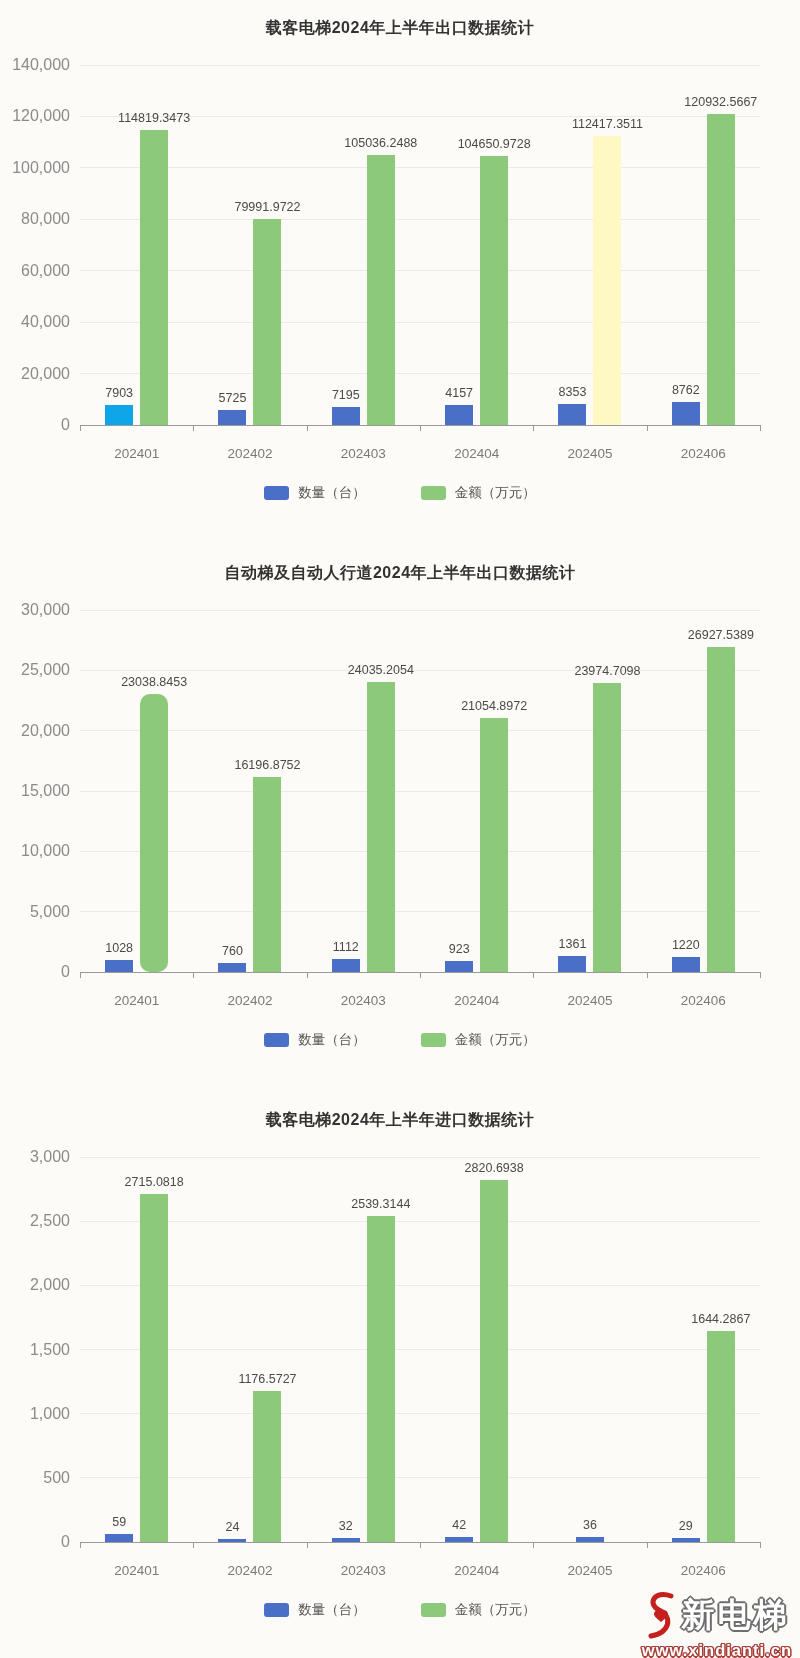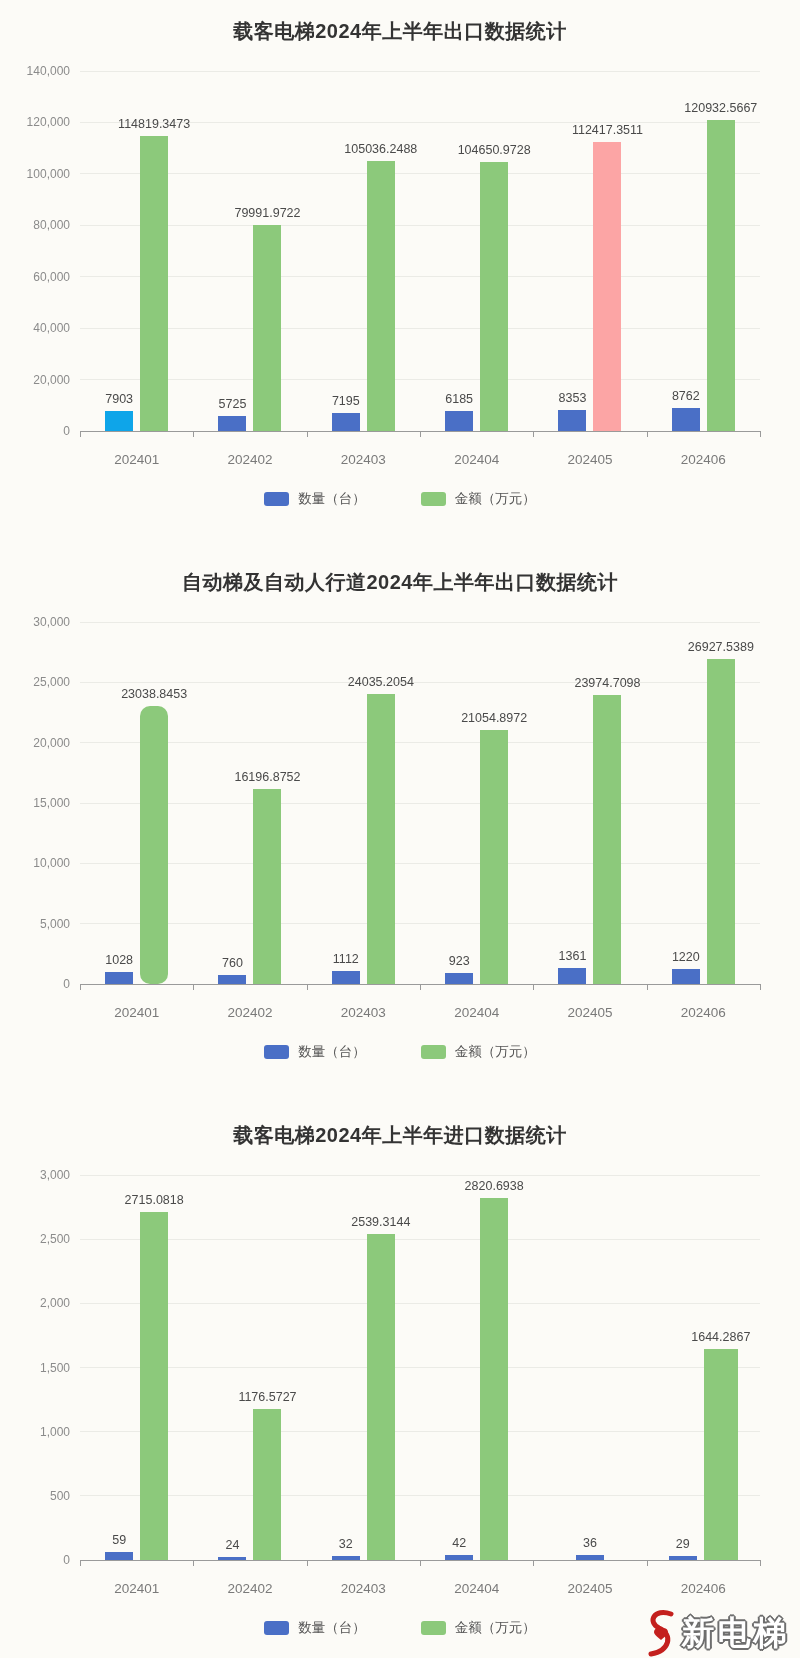--- a/index.html
+++ b/index.html
@@ -9,21 +9,21 @@
     background: #fcfbf7;
     font-family: "Liberation Sans", "DejaVu Sans", sans-serif;
     overflow-x: hidden;
   }
   .chart-block {
     position: relative;
     padding: 14px 0 44px;
   }
   .chart-title {
     text-align: center;
-    font-size: 20px;
+    font-size: 16px;
     font-weight: bold;
     color: #333;
     margin: 4px 4px 26px;
     letter-spacing: 0.5px;
   }
   .plot-wrap {
     position: relative;
     margin: 0 40px 0 80px;
   }
   .plot-area {
@@ -38,21 +38,21 @@
     right: 0;
     height: 1px;
     background: #ebebe6;
   }
   .gridline.axis-line { background: #9a9a9a; }
   .ytick {
     position: absolute;
     right: calc(100% + 10px);
     transform: translateY(-50%);
     color: #8b8b8b;
-    font-size: 12px;
+    font-size: 16px;
     white-space: nowrap;
   }
   .xtick {
     position: absolute;
     top: 100%;
     width: 1px;
     height: 6px;
     background: #9a9a9a;
   }
   .bar-group {
@@ -186,31 +186,31 @@
         <div class="bar-group" style="left: 33.3333%; width: 16.6667%;">
           <div class="bar" style="height: 5.13929%; background: rgb(74, 111, 198);">
             <div class="bar-label">7195</div>
           </div>
           <div class="bar" style="height: 75.0259%; background: rgb(140, 201, 123);">
             <div class="bar-label">105036.2488</div>
           </div>
         </div>
         <div class="bar-group" style="left: 50%; width: 16.6667%;">
           <div class="bar" style="height: 5.51714%; background: rgb(74, 111, 198);">
-            <div class="bar-label">6185</div>
+            <div class="bar-label">4157</div>
           </div>
           <div class="bar" style="height: 74.7507%; background: rgb(140, 201, 123);">
             <div class="bar-label">104650.9728</div>
           </div>
         </div>
         <div class="bar-group" style="left: 66.6667%; width: 16.6667%;">
           <div class="bar" style="height: 5.96643%; background: rgb(74, 111, 198);">
             <div class="bar-label">8353</div>
           </div>
-          <div class="bar" style="height: 80.2981%; background: #fca5a5;">
+          <div class="bar" style="height: 80.2981%; background: #fef9c3;">
             <div class="bar-label">112417.3511</div>
           </div>
         </div>
         <div class="bar-group" style="left: 83.3333%; width: 16.6667%;">
           <div class="bar" style="height: 6.25857%; background: rgb(74, 111, 198);">
             <div class="bar-label">8762</div>
           </div>
           <div class="bar" style="height: 86.3804%; background: rgb(140, 201, 123);">
             <div class="bar-label">120932.5667</div>
           </div>
@@ -387,21 +387,21 @@
         </div>
         <div class="bar-group" style="left: 66.6667%; width: 16.6667%;">
           <div class="bar" style="height: 1.2%; background: rgb(74, 111, 198);">
             <div class="bar-label">36</div>
           </div>
         </div>
         <div class="bar-group" style="left: 83.3333%; width: 16.6667%;">
           <div class="bar" style="height: 0.966667%; background: rgb(74, 111, 198);">
             <div class="bar-label">29</div>
           </div>
-          <div class="bar" style="height: 54.8096%; background: rgb(140, 201, 123); padding-left: 6px;">
+          <div class="bar" style="height: 54.8096%; background: rgb(140, 201, 123);">
             <div class="bar-label">1644.2867</div>
           </div>
         </div>
       </div>
   <div class="xlabel" style="left: 8.33333%;">202401</div>
       <div class="xlabel" style="left: 25%;">202402</div>
       <div class="xlabel" style="left: 41.6667%;">202403</div>
       <div class="xlabel" style="left: 58.3333%;">202404</div>
       <div class="xlabel" style="left: 75%;">202405</div>
       <div class="xlabel" style="left: 91.6667%;">202406</div>

